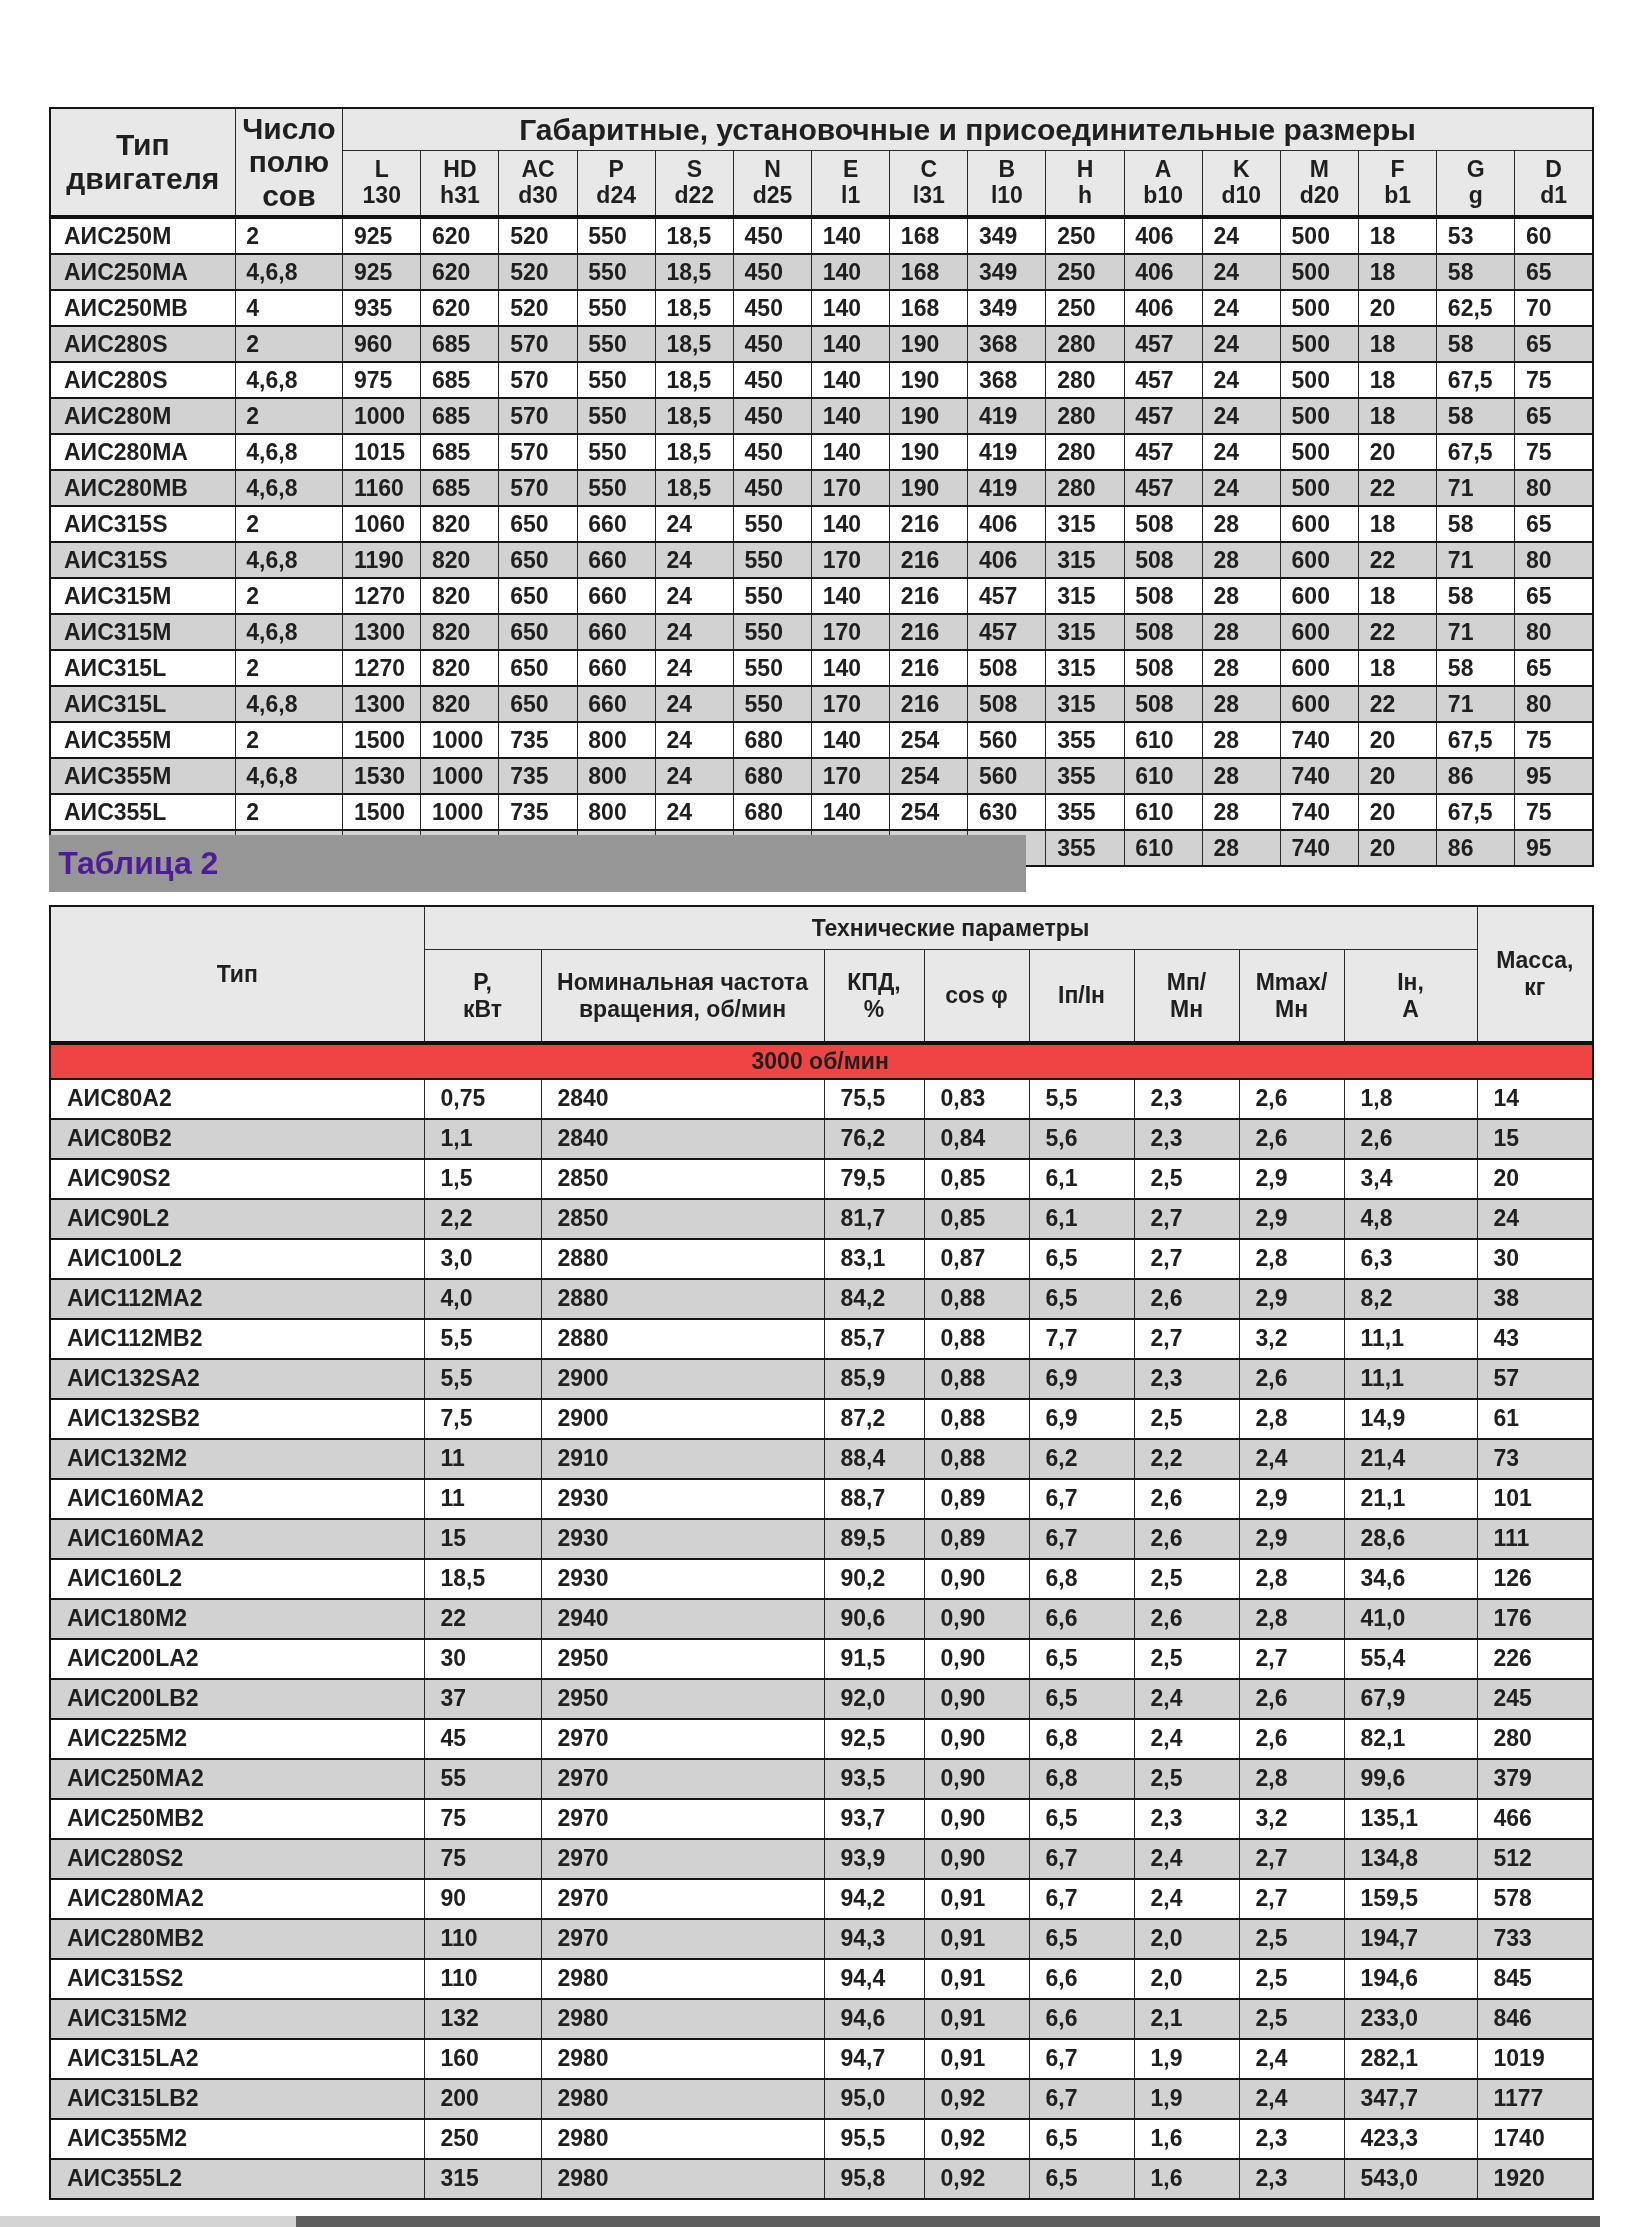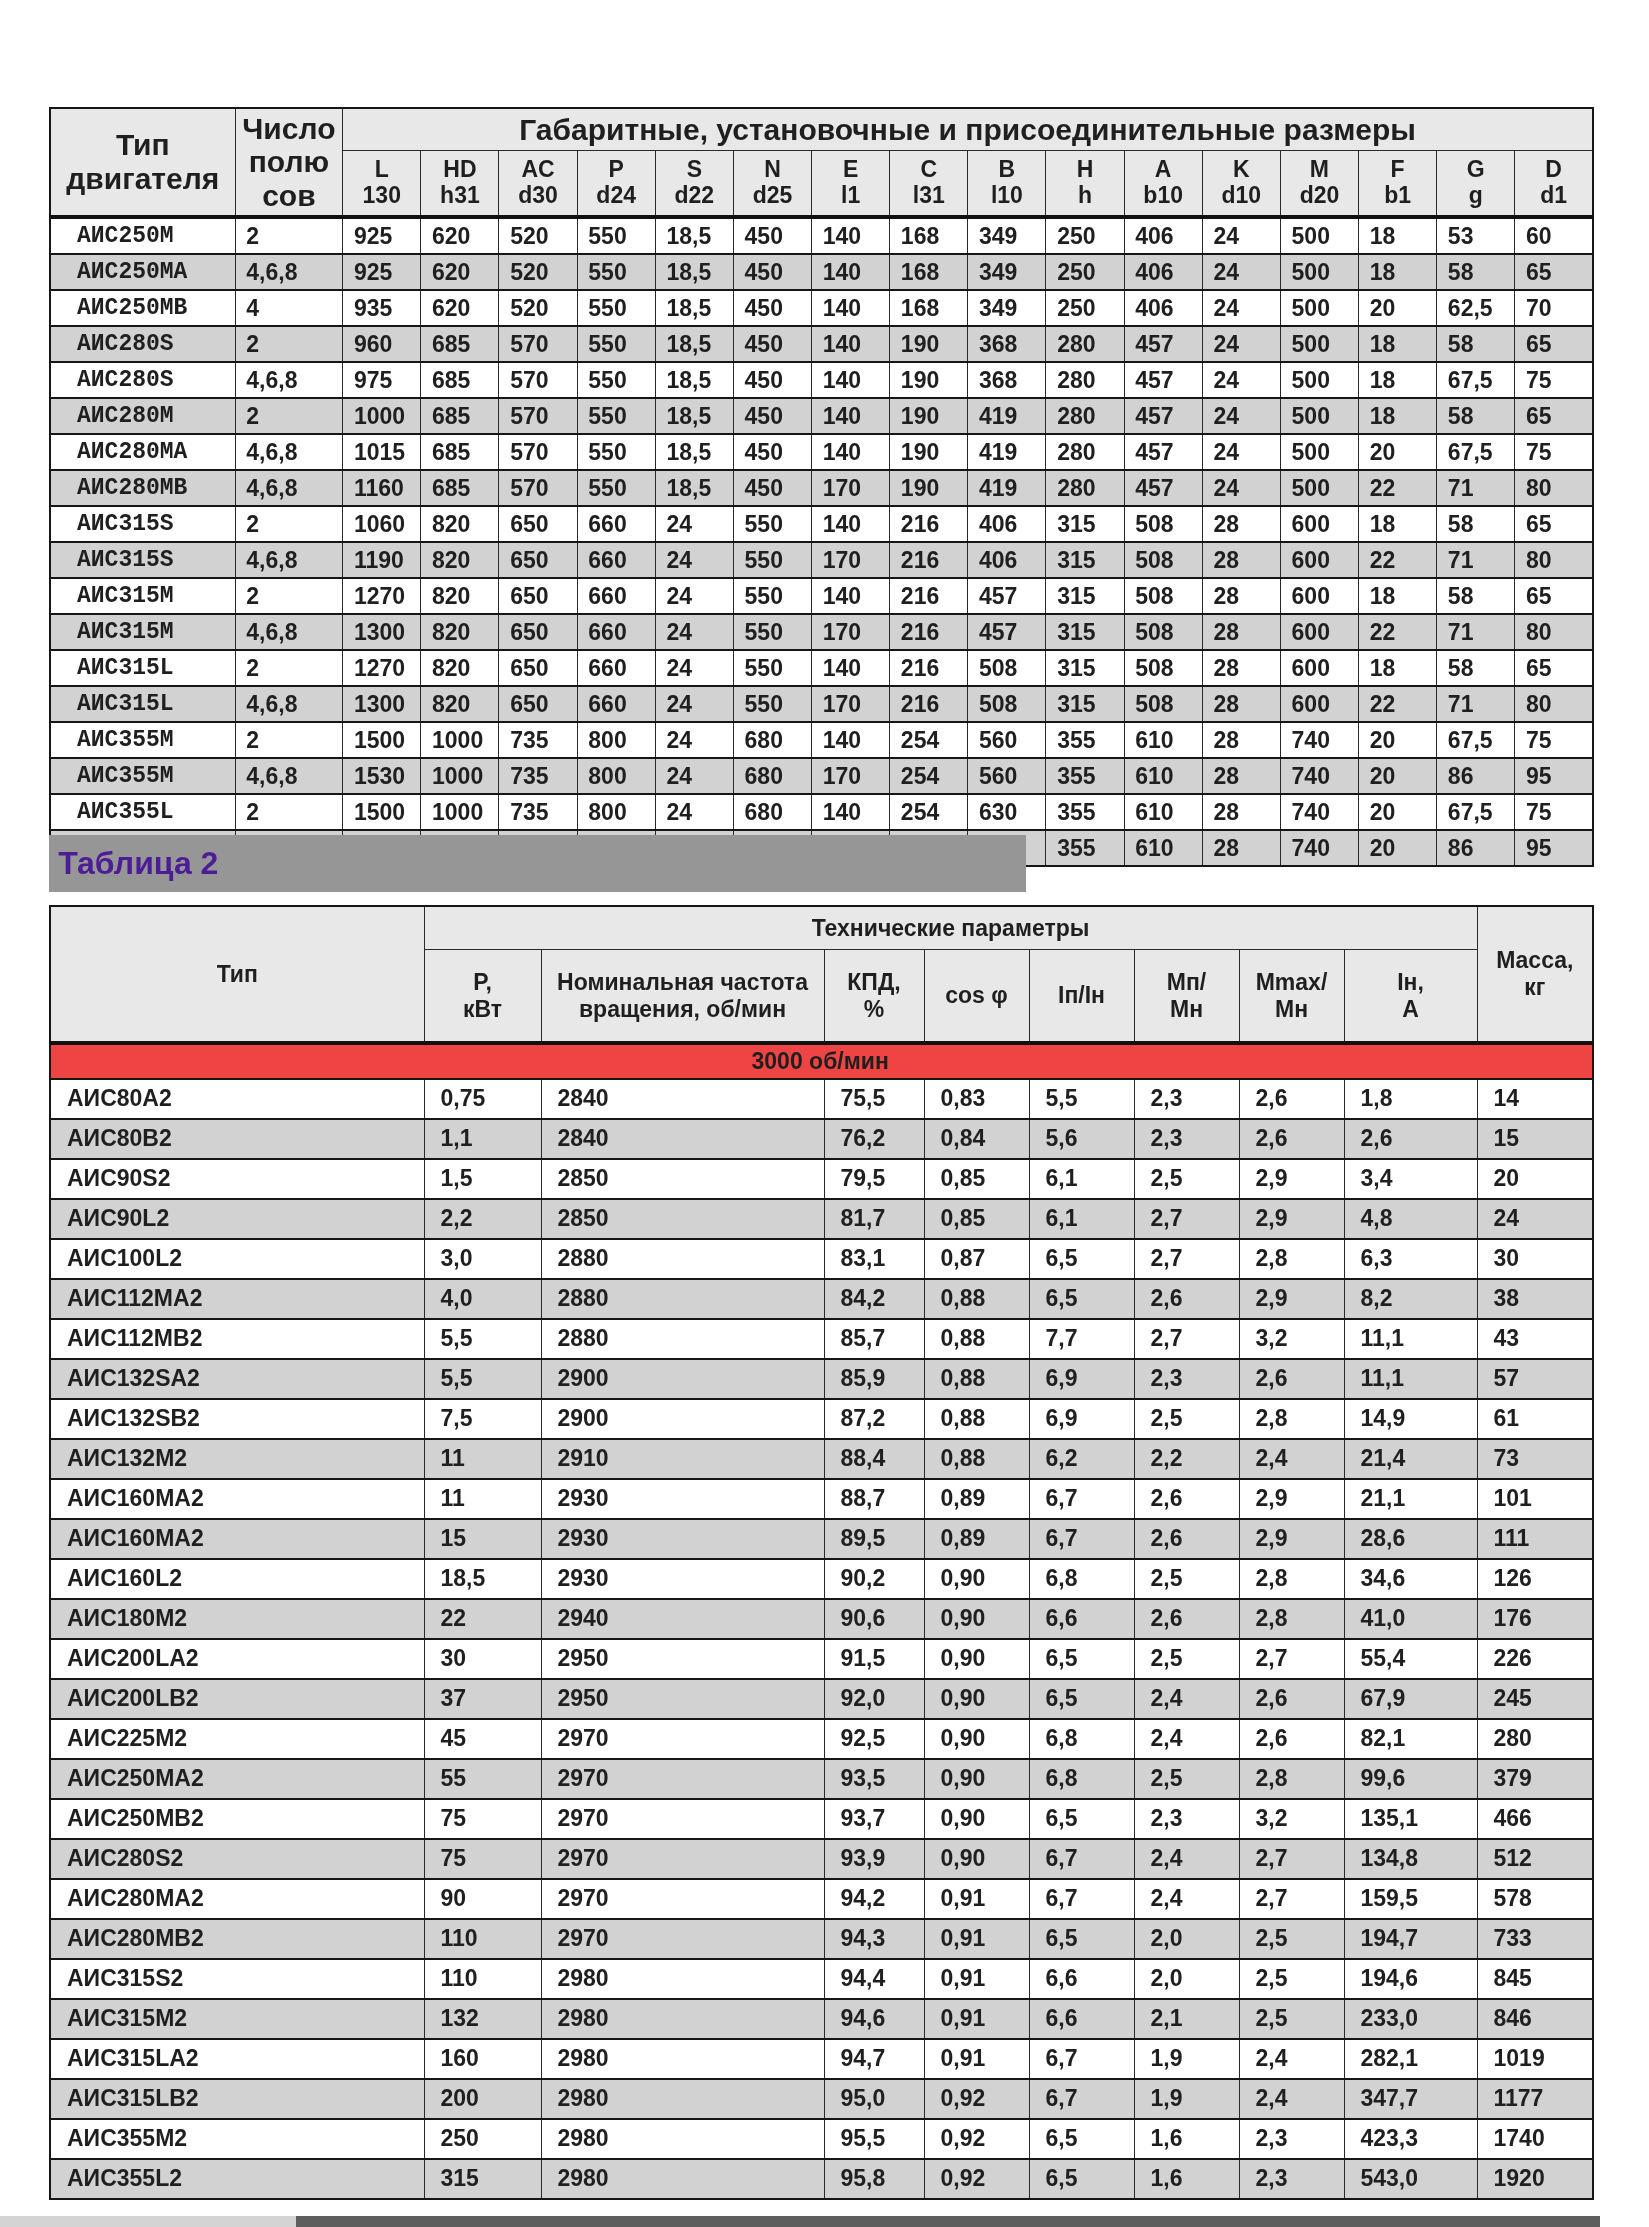--- a/index.html
+++ b/index.html
@@ -41,21 +41,21 @@
   #table1 td{
     height:34px;
     border:1.3px solid #2a2a2a;
     border-top:2.7px solid #161616;
     border-bottom:2.7px solid #161616;
     font-size:23px;
     text-align:left;vertical-align:middle;
     padding:0 2.7px 0 10.7px;
     background:#ffffff;
   }
-  #table1 td.t1-type{padding-left:26px;font-family:Liberation Mono, monospace;}
+  #table1 td.t1-type{padding-left:13px;}
   #table1 tbody tr:nth-of-type(even) td{background:#d2d2d2;}
 
   
   #t2banner{
     position:absolute;left:49px;top:835px;width:977px;height:57px;
     background:#969696;
     color:#4c1d95;
     font-size:32px;font-weight:bold;
     line-height:57px;
     padding-left:9.3px;

